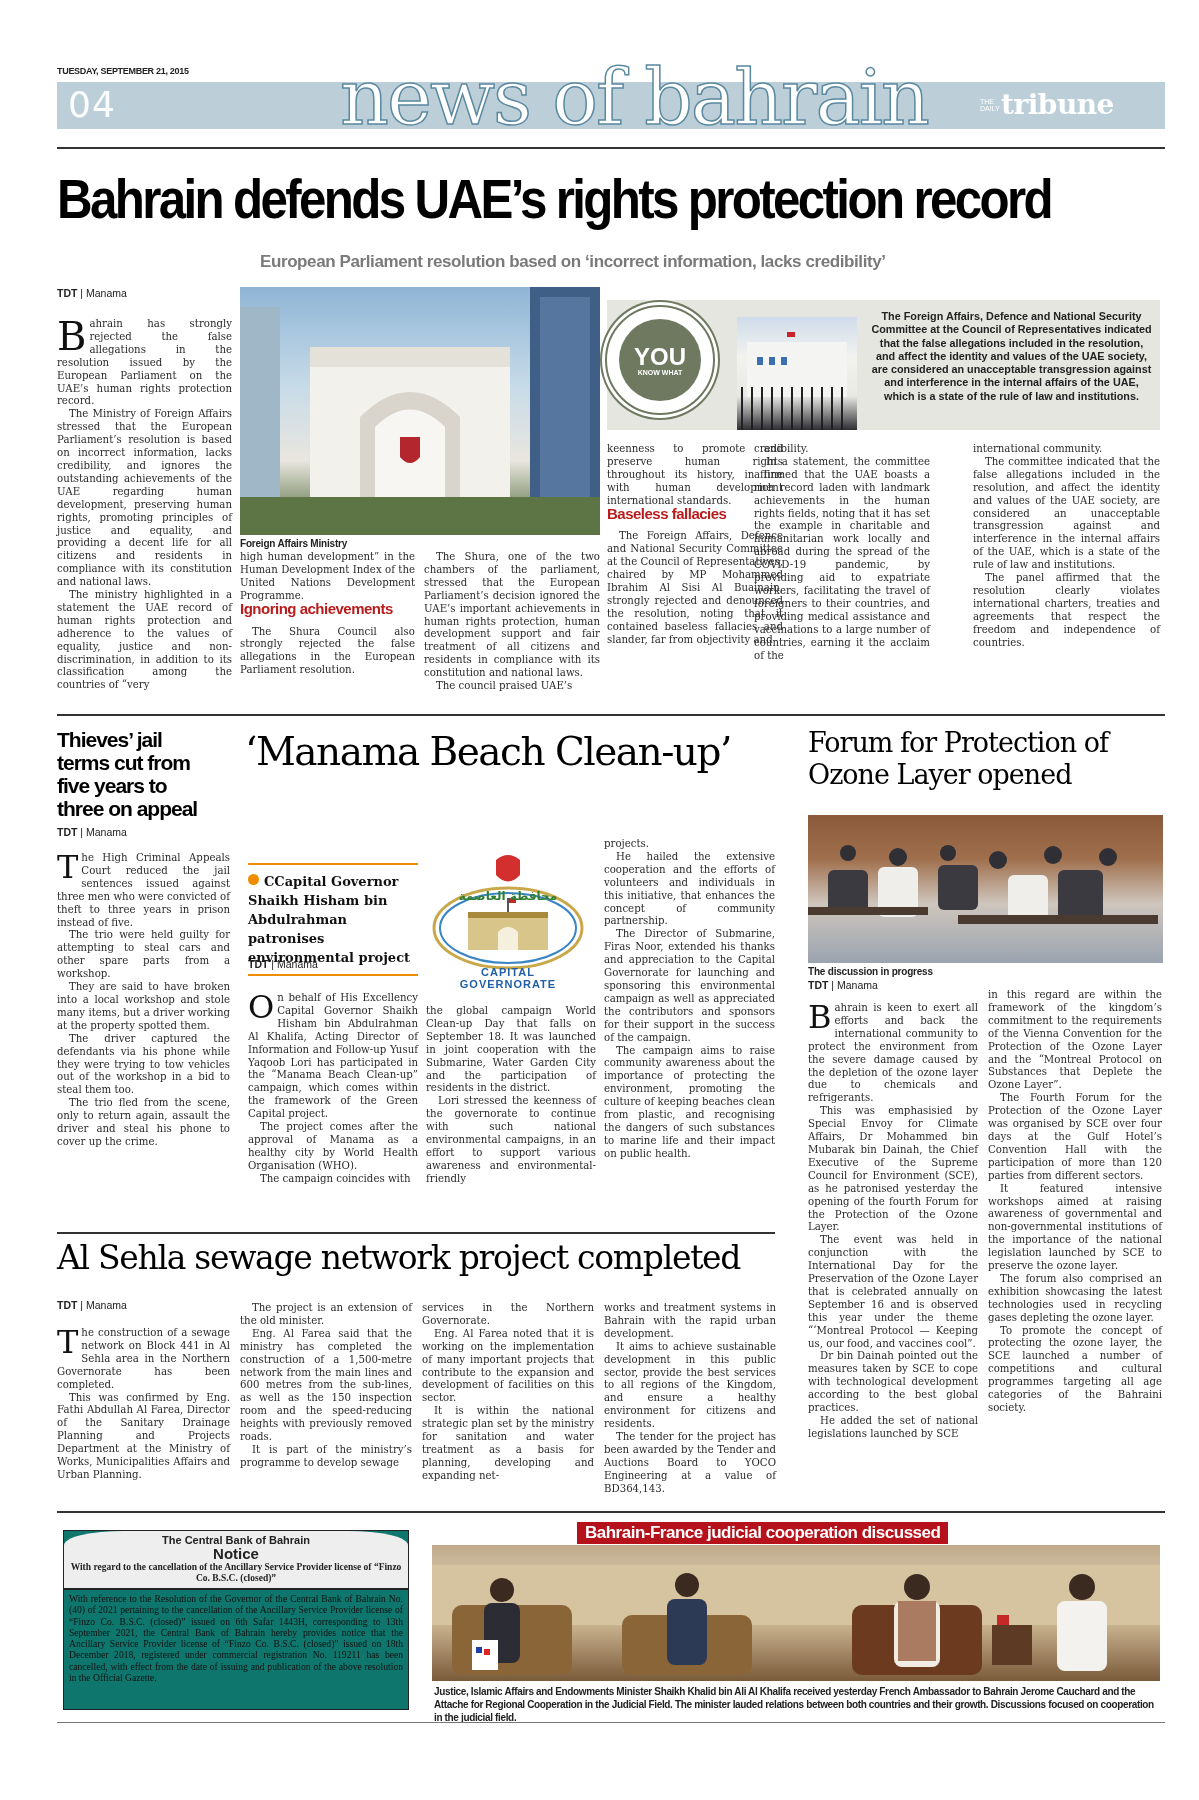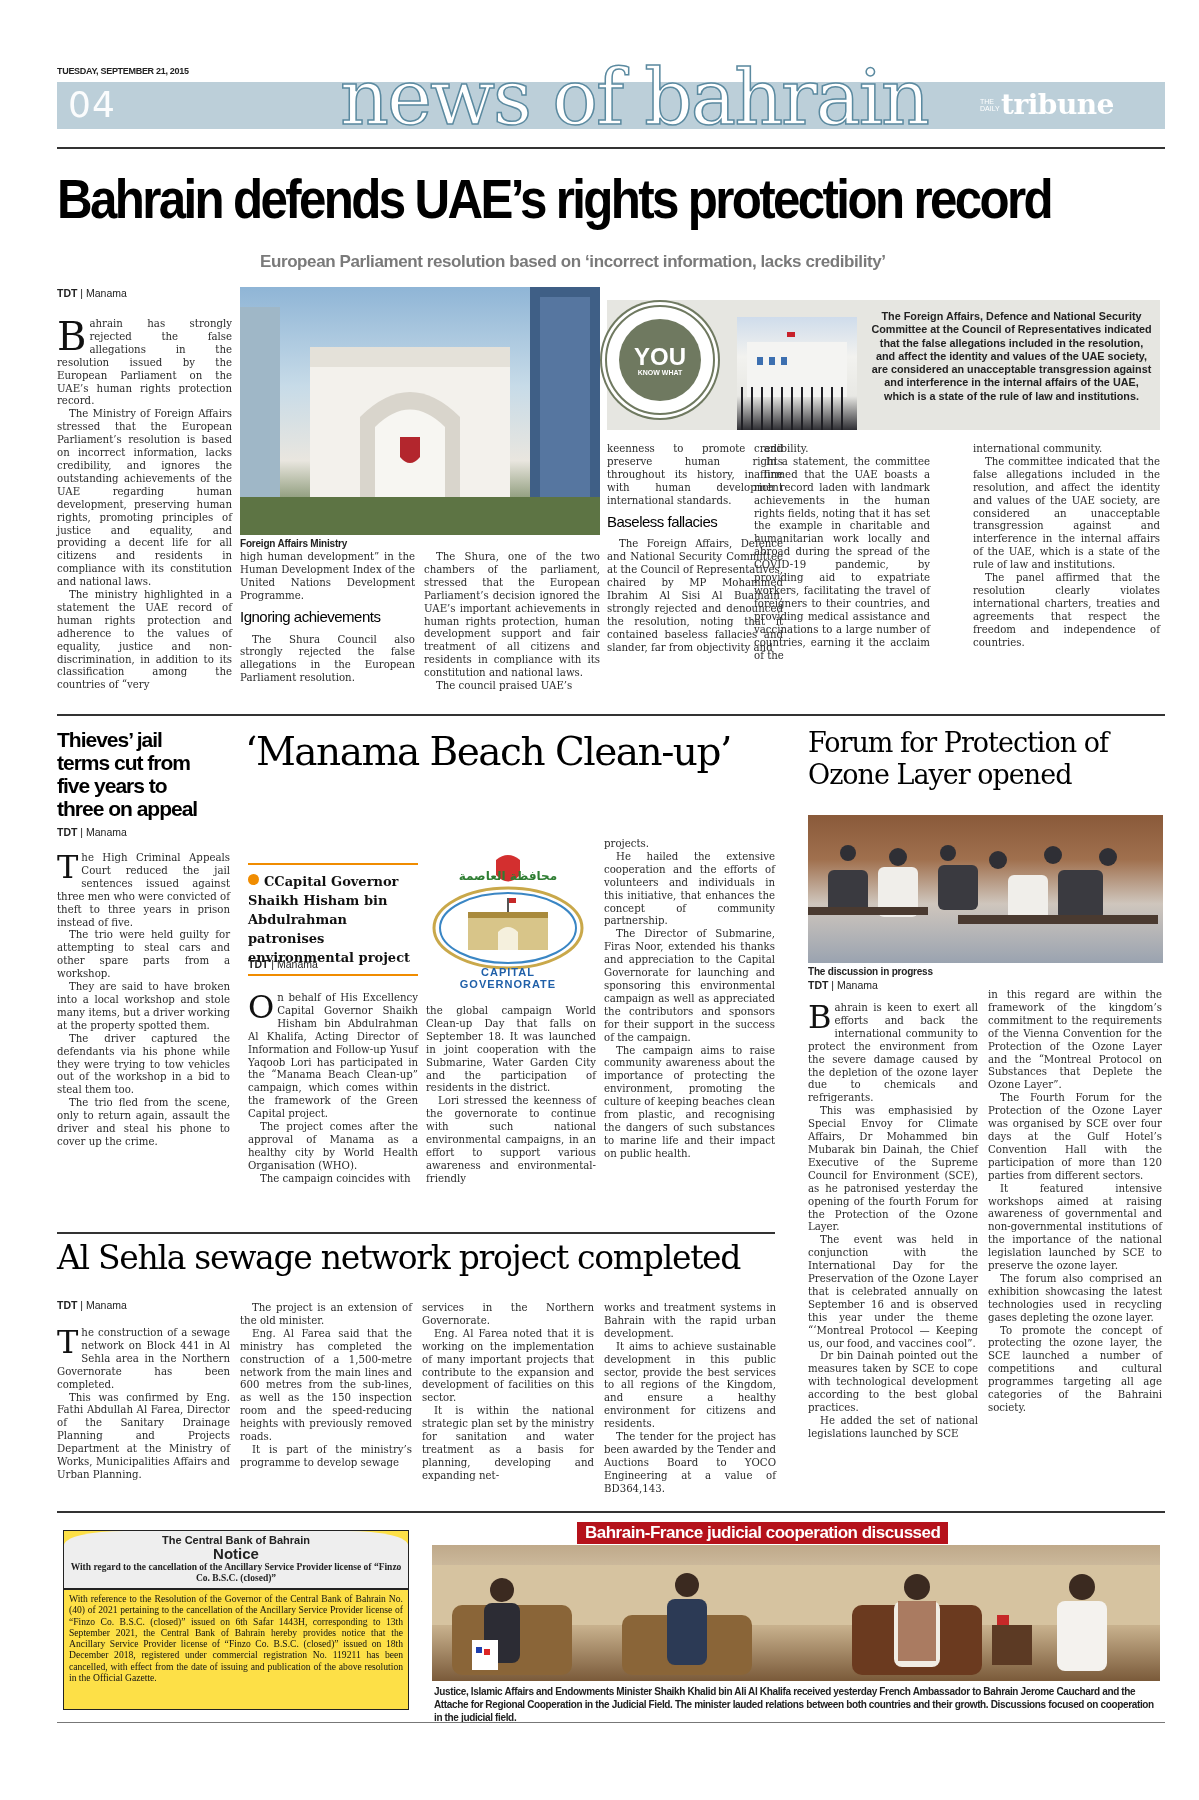--- a/index.html
+++ b/index.html
@@ -8,21 +8,21 @@
 .sans{font-family:"Liberation Sans",sans-serif}
 .body-text{font-family:"DejaVu Serif",serif;font-size:10.2px;line-height:12.9px;text-align:justify;hyphens:auto;color:#2a2a2a}
 .body-text p{text-indent:12px}
 .body-text p.first{text-indent:0}
 .dropcap{float:left;font-size:40px;line-height:32px;padding-right:3px;margin-top:2px;font-family:"DejaVu Serif",serif;color:#111}
 .byline{font-family:"Liberation Sans",sans-serif;font-size:10.5px;color:#222}
 .byline b{font-weight:bold}
 .rule{position:absolute;height:2px;background:#333}
 .photo{position:absolute;overflow:hidden}
 .caption{font-family:"Liberation Sans",sans-serif;font-size:10px;font-weight:bold;color:#222;letter-spacing:-0.2px}
-.subhead{font-family:"Liberation Sans",sans-serif;font-weight:normal;font-size:15px;letter-spacing:-0.5px;color:#000000;margin:8px 0 10px}
+.subhead{font-family:"Liberation Sans",sans-serif;font-weight:bold;font-size:15px;letter-spacing:-0.5px;color:#b91c1c;margin:0 0 10px}
 </style>
 </head>
 <body>
 
 <div class="abs sans" style="left:57px;top:66px;font-size:9px;font-weight:bold;letter-spacing:-0.3px;color:#222">TUESDAY, SEPTEMBER 21, 2015</div>
 <div class="abs" style="left:57px;top:82px;width:1108px;height:47px;background:#bccfd9"></div>
 <div class="abs sans" style="left:68px;top:84px;font-size:36px;font-weight:100;color:#fff;letter-spacing:1px;font-family:'DejaVu Sans',sans-serif;-webkit-text-stroke:0;opacity:.95;font-weight:normal">04</div>
 <div class="abs" style="left:340px;top:60px;font-family:'DejaVu Serif',serif;font-size:76px;line-height:76px;color:#fff;-webkit-text-stroke:1.5px #5b8aa0;letter-spacing:-2px;font-weight:normal">news of bahrain</div>
 <div class="abs" style="left:980px;top:88px;display:flex;align-items:center">
   <span style="font-family:'Liberation Sans',sans-serif;font-size:7px;line-height:7px;width:18px;color:#fff;margin-right:3px">THE DAILY</span>
@@ -152,21 +152,21 @@
   <svg width="160" height="135" viewBox="0 0 160 135">
     <ellipse cx="80" cy="78" rx="74" ry="40" fill="none" stroke="#c9a84a" stroke-width="3"></ellipse>
     <ellipse cx="80" cy="78" rx="68" ry="35" fill="none" stroke="#3a86c4" stroke-width="2"></ellipse>
     <rect x="40" y="62" width="80" height="38" fill="#d8c589"></rect>
     <rect x="40" y="62" width="80" height="6" fill="#a98a3c"></rect>
     <path d="M70 100 L70 82 Q80 72 90 82 L90 100 Z" fill="#f5f0dd"></path>
     <path d="M68 10 Q80 0 92 10 L92 25 Q80 38 68 25 Z" fill="#d32f2f"></path>
     <rect x="79" y="48" width="2" height="14" fill="#555"></rect>
     <rect x="81" y="48" width="7" height="5" fill="#c62828"></rect>
   </svg>
-  <div class="abs" style="left:20px;top:19px;width:120px;text-align:center;font-family:'DejaVu Sans',sans-serif;font-size:12px;color:#2e7d32;font-weight:bold">محافظة العاصمة</div>
+  <div class="abs" style="left:20px;top:39px;width:120px;text-align:center;font-family:'DejaVu Sans',sans-serif;font-size:12px;color:#2e7d32;font-weight:bold">محافظة العاصمة</div>
   <div class="abs" style="left:10px;top:116px;width:140px;text-align:center;font-family:'Liberation Sans',sans-serif;font-size:11px;font-weight:bold;color:#1f5fa8;letter-spacing:1px">CAPITAL GOVERNORATE</div>
 </div>
 
 <div class="abs body-text" style="left:248px;top:992px;width:170px">
   <p class="first"><span class="dropcap" style="font-size:32px;line-height:26px">O</span><span>n behalf of His Excellency Capital Governor Shaikh Hisham bin Abdulrahman Al Khalifa, Acting Director of Information and Follow-up Yusuf Yaqoob Lori has participated in the “Manama Beach Clean-up” campaign, which comes within the framework of the Green Capital project.</span></p>
   <p>The project comes after the approval of Manama as a healthy city by World Health Organisation (WHO).</p>
   <p>The campaign coincides with</p>
 </div>
 <div class="abs body-text" style="left:426px;top:1005px;width:170px">
   <p class="first">the global campaign World Clean-up Day that falls on September 18. It was launched in joint cooperation with the Submarine, Water Garden City and the participation of residents in the district.</p>
@@ -244,21 +244,21 @@
   <p>It is within the national strategic plan set by the ministry for sanitation and water treatment as a basis for planning, developing and expanding net-</p>
 </div>
 <div class="abs body-text" style="left:604px;top:1302px;width:172px">
   <p class="first">works and treatment systems in Bahrain with the rapid urban development.</p>
   <p>It aims to achieve sustainable development in this public sector, provide the best services to all regions of the Kingdom, and ensure a healthy environment for citizens and residents.</p>
   <p>The tender for the project has been awarded by the Tender and Auctions Board to YOCO Engineering at a value of BD364,143.</p>
 </div>
 
 <div class="rule" style="left:57px;top:1511px;width:1108px"></div>
 
-<div class="abs" style="left:63px;top:1530px;width:346px;height:180px;border:1px solid #222;background:#fde047">
+<div class="abs" style="left:63px;top:1530px;width:346px;height:180px;border:1px solid #222;background:#0f766e">
   <div style="background:#eee;border-radius:60px 60px 0 0 / 14px 14px 0 0;border-bottom:2px solid #222;padding:3px 4px 4px;text-align:center;box-shadow:inset 0 0 0 0 #000">
     <div style="font-family:'Liberation Sans',sans-serif;font-weight:bold;font-size:11px">The Central Bank of Bahrain</div>
     <div style="font-family:'Liberation Sans',sans-serif;font-weight:bold;font-size:15px;line-height:16px">Notice</div>
     <div style="font-family:'Liberation Serif',serif;font-weight:bold;font-size:9.5px;line-height:11px">With regard to the cancellation of the Ancillary Service Provider license of “Finzo Co. B.S.C. (closed)”</div>
   </div>
   <div style="padding:3px 5px;font-family:'Liberation Serif',serif;font-size:9.6px;line-height:11.3px;text-align:justify;color:#111">With reference to the Resolution of the Governor of the Central Bank of Bahrain No. (40) of 2021 pertaining to the cancellation of the Ancillary Service Provider license of “Finzo Co. B.S.C. (closed)” issued on 6th Safar 1443H, corresponding to 13th September 2021, the Central Bank of Bahrain hereby provides notice that the Ancillary Service Provider license of “Finzo Co. B.S.C. (closed)” issued on 18th December 2018, registered under commercial registration No. 119211 has been cancelled, with effect from the date of issuing and publication of the above resolution in the Official Gazette.</div>
 </div>
 
 <div class="abs" style="left:577px;top:1522px;height:22px;padding:0 8px;background:#b5121b;display:flex;align-items:center">
   <span style="font-family:'Liberation Sans',sans-serif;font-weight:bold;font-size:17px;color:#fff;letter-spacing:-0.5px;white-space:nowrap">Bahrain-France judicial cooperation discussed</span>

